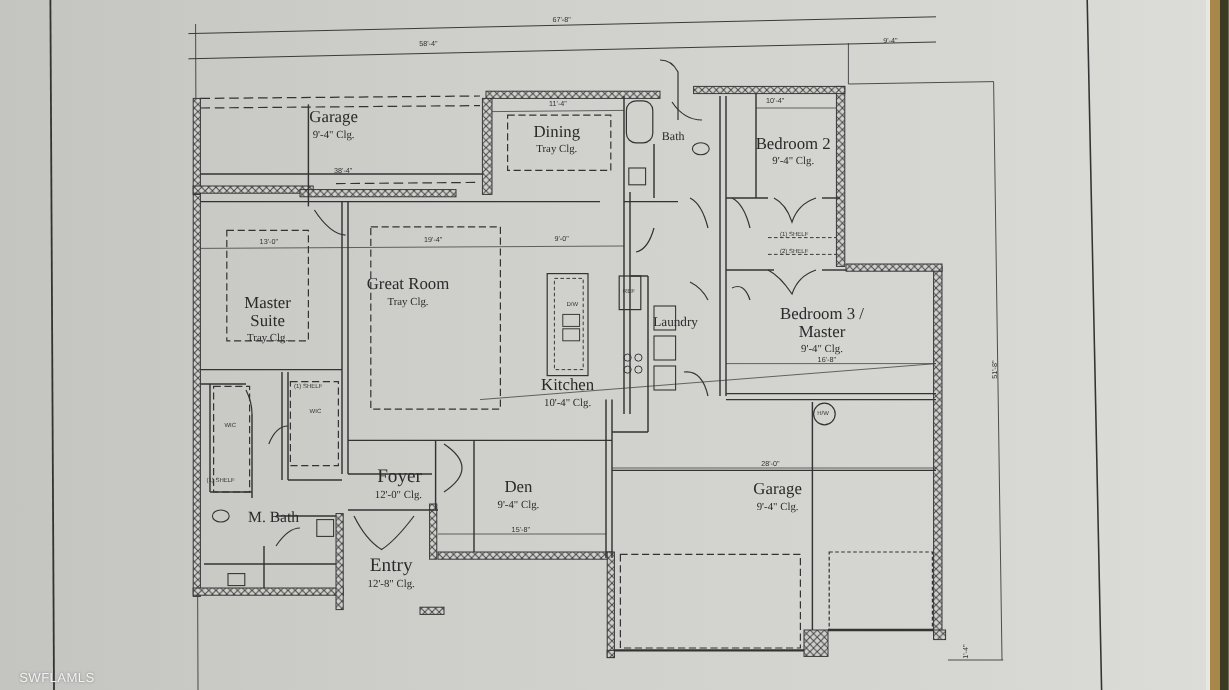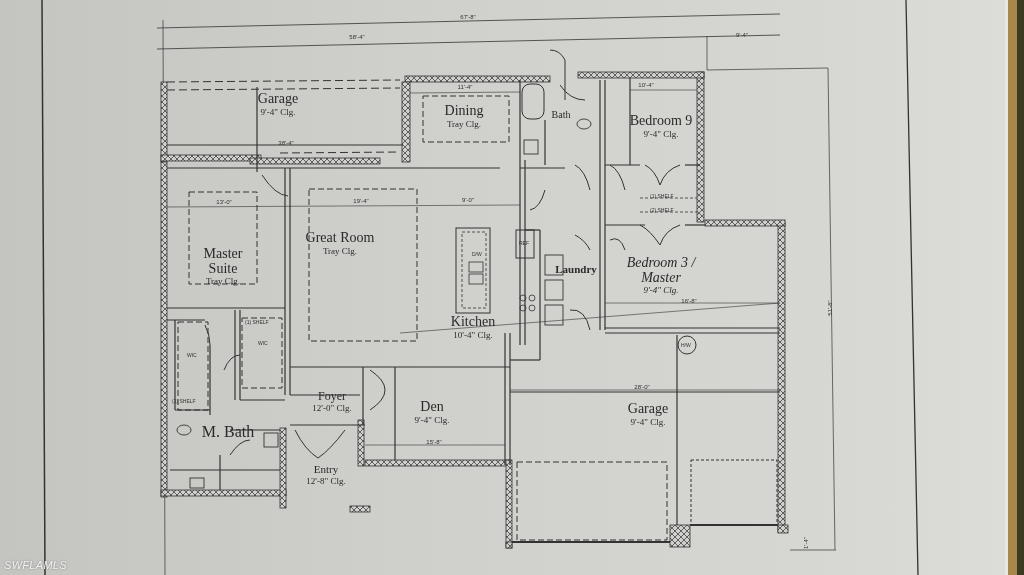--- a/index.html
+++ b/index.html
@@ -6,21 +6,21 @@
   body { width:1024px; height:575px; overflow:hidden; background:#c9c9c6; font-family:"Liberation Serif", serif; position:relative; }
   .paper { position:absolute; left:0; top:0; width:1010px; height:575px; background:linear-gradient(90deg,#c4c4c1 0%,#cfcfcc 40%,#d6d6d3 80%,#dcdcd9 100%); }
   .edge { position:absolute; left:1005px; top:0; width:19px; height:575px; background:linear-gradient(90deg,#e6e6e3 0 3px,#a8884a 3px 12px,#3b3a22 12px); }
   svg { position:absolute; left:0; top:0; }
   .lbl { position:absolute; color:#2a2a2a; text-align:center; line-height:1.05; white-space:nowrap; transform:translateX(-50%); }
   .lbl .n { font-size:14px; display:block; }
   .lbl .c { font-size:9px; display:block; margin-top:1px; }
   .dim { position:absolute; font-size:6px; color:#333; font-family:"Liberation Sans", sans-serif; transform:translateX(-50%); }
   .dimv { position:absolute; font-size:6px; color:#333; font-family:"Liberation Sans", sans-serif; transform:rotate(-90deg); }
   .tiny { position:absolute; font-size:5px; color:#333; font-family:"Liberation Sans", sans-serif; }
-  .wm { position:absolute; left:4px; bottom:4px; color:#f3f3f3; font-family:"Liberation Sans", sans-serif; font-size:11px; letter-spacing:0.3px; text-shadow:0 0 2px #777;font-style:italic; }
+  .wm { position:absolute; left:16px; bottom:4px; color:#f3f3f3; font-family:"Liberation Sans", sans-serif; font-size:11px; letter-spacing:0.3px; text-shadow:0 0 2px #777; }
 </style>
 </head>
 <body>
 
 <div class="paper"></div>
 <div class="edge"></div>
 
 <svg width="1024" height="575" viewBox="0 0 1024 575">
   <defs>
     <pattern id="hatch" width="6" height="6" patternUnits="userSpaceOnUse">
@@ -202,21 +202,21 @@
   <span class="n">Dining</span>
   <span class="c">Tray Clg.</span>
 </div>
 <div class="dim" style="left:465px;top:84px;">11'-4"</div>
 
 <div class="lbl" style="left:561px;top:110px;">
   <span class="n" style="font-size:10px;">Bath</span>
 </div>
 
 <div class="lbl" style="left:661px;top:114px;">
-  <span class="n">Bedroom 9</span>
+  <span class="n">Bedroom 2</span>
   <span class="c">9'-4" Clg.</span>
 </div>
 <div class="dim" style="left:646px;top:82px;">10'-4"</div>
 
 <div class="lbl" style="left:223px;top:219px;margin-top:28px;">
   <span class="n">Master</span>
   <span class="n">Suite</span>
   <span class="c">Tray Clg.</span>
 </div>
 <div class="dim" style="left:224px;top:199px;">13'-0"</div>
@@ -226,51 +226,51 @@
   <span class="c">Tray Clg.</span>
 </div>
 <div class="dim" style="left:361px;top:198px;">19'-4"</div>
 <div class="dim" style="left:468px;top:197px;">9'-0"</div>
 
 <div class="lbl" style="left:473px;top:315px;">
   <span class="n">Kitchen</span>
   <span class="c">10'-4" Clg.</span>
 </div>
 
-<div class="lbl" style="left:576px;top:264px;font-weight:bold;">
+<div class="lbl" style="left:563px;top:264px;">
   <span class="n" style="font-size:11px;">Laundry</span>
 </div>
 
-<div class="lbl" style="left:661px;top:256px;font-style:italic;">
+<div class="lbl" style="left:685px;top:256px;">
   <span class="n">Bedroom 3 /</span>
   <span class="n">Master</span>
   <span class="c">9'-4" Clg.</span>
 </div>
 <div class="dim" style="left:689px;top:298px;">16'-8"</div>
 
 <div class="tiny" style="left:187px;top:352px;">WIC</div>
 <div class="tiny" style="left:258px;top:340px;">WIC</div>
 
 <div class="lbl" style="left:332px;top:390px;">
-  <span class="n" style="font-size:12px;">Foyer</span>
+  <span class="n" style="font-size:16px;text-align:right;">Foyer</span>
   <span class="c">12'-0" Clg.</span>
 </div>
 
 <div class="lbl" style="left:432px;top:400px;">
   <span class="n">Den</span>
   <span class="c">9'-4" Clg.</span>
 </div>
 <div class="dim" style="left:434px;top:439px;">15'-8"</div>
 
 <div class="lbl" style="left:228px;top:424px;">
-  <span class="n" style="font-size:16px;">M. Bath</span>
+  <span class="n" style="font-size:13px;">M. Bath</span>
 </div>
 
 <div class="lbl" style="left:326px;top:464px;">
-  <span class="n" style="font-size:11px;">Entry</span>
+  <span class="n" style="font-size:16px;">Entry</span>
   <span class="c">12'-8" Clg.</span>
 </div>
 
 <div class="lbl" style="left:648px;top:402px;">
   <span class="n">Garage</span>
   <span class="c">9'-4" Clg.</span>
 </div>
 <div class="dim" style="left:642px;top:384px;">28'-0"</div>
 
 <div class="tiny" style="left:650px;top:193px;">(1) SHELF</div>

